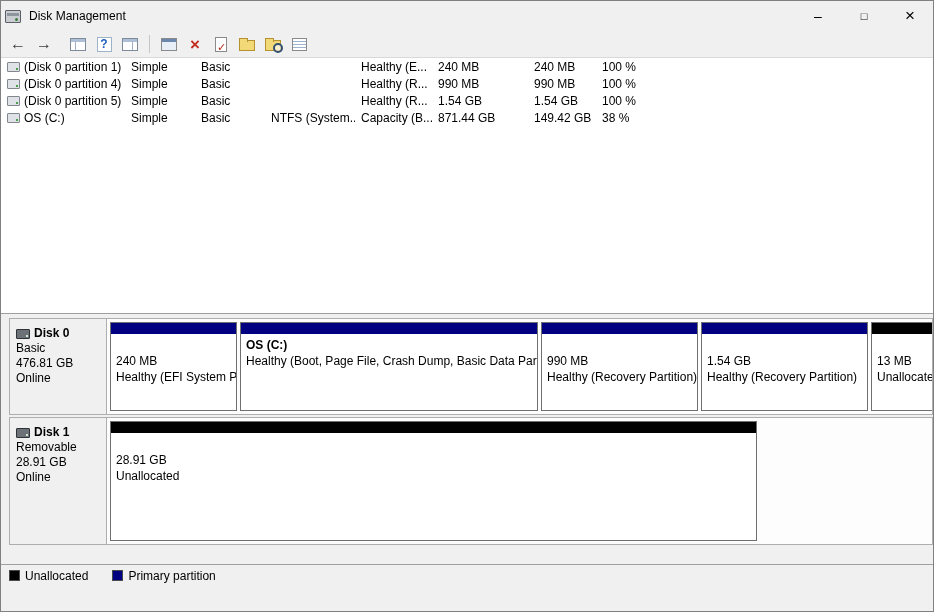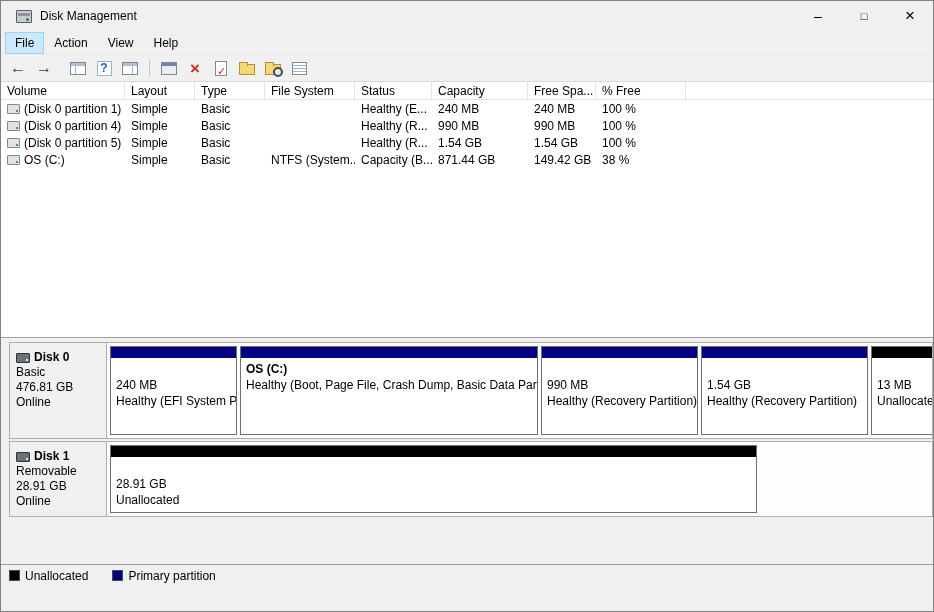--- a/index.html
+++ b/index.html
@@ -11,21 +11,21 @@
     background: #f0f0f0;
   }
   .window {
     width: 934px; height: 612px;
     border: 1px solid #808080;
     background: #f0f0f0;
     display: flex; flex-direction: column;
   }
 
   
-  .titlebar { height: 30px; display: flex; align-items: center; padding-left: 15px; gap: 8px; flex: none; }
+  .titlebar { height: 30px; display: flex; align-items: center; padding-left: 4px; gap: 8px; flex: none; }
   .app-icon { width: 16px; height: 13px; position: relative; background: #c9cdd2; border: 1px solid #5a5f66; border-radius: 1px; }
   .app-icon::before { content: ""; position: absolute; left: 1px; right: 1px; top: 2px; height: 3px; background: #8d949c; }
   .app-icon::after { content: ""; position: absolute; right: 2px; bottom: 1px; width: 3px; height: 3px; background: #3a7d3a; border-radius: 50%; }
   .title-text { font-size: 12px; }
   .win-controls { margin-left: auto; display: flex; height: 100%; }
   .win-btn { width: 46px; height: 100%; display: flex; align-items: center; justify-content: center; font-size: 14px; cursor: default; }
   .win-btn.close { font-size: 17px; }
   .win-btn.max { font-size: 11px; }
 
   
@@ -62,21 +62,21 @@
   .c0 { width: 124px; } .c1 { width: 70px; } .c2 { width: 70px; } .c3 { width: 90px; }
   .c4 { width: 77px; } .c5 { width: 96px; } .c6 { width: 68px; } .c7 { width: 90px; }
   .cf { flex: 1; border-right: none; }
   .vol-icon { width: 13px; height: 10px; flex: none; background: #dfe3e8; border: 1px solid #82878d; border-radius: 1px; position: relative; }
   .vol-icon::after { content: ""; position: absolute; right: 1px; bottom: 1px; width: 2px; height: 2px; background: #4a9e4a; }
 
   
   .graph-pane { flex: 1; background: #f0f0f0; border-top: 1px solid #9f9f9f; padding: 4px 0 0 8px; overflow: hidden; }
   .disk-row { display: flex; border: 1px solid #aeaeae; background: #fdfdfd; margin-bottom: 2px; overflow: hidden; }
   .disk-row.d0 { height: 97px; }
-  .disk-row.d1 { height: 76px; }
+  .disk-row.d1 { height: 128px; }
   .disk-info { width: 97px; min-width: 97px; background: #f0f0f0; border-right: 1px solid #aeaeae; padding: 7px 6px; line-height: 15px; }
   .disk-name { font-weight: bold; display: flex; align-items: center; gap: 4px; }
   .drive-icon { width: 14px; height: 10px; background: #6d7278; border: 1px solid #2f3338; border-radius: 1px; position: relative; flex: none; }
   .drive-icon::after { content: ""; position: absolute; right: 1px; bottom: 1px; width: 2px; height: 2px; background: #cfe8cf; }
   .part-area { flex: 1; display: flex; gap: 3px; padding: 3px; overflow: hidden; }
   .partition { border: 1px solid #707070; background: #fff; display: flex; flex-direction: column; flex: none; }
   .pbar { height: 11px; flex: none; }
   .ptext { padding: 3px 5px 0 5px; line-height: 16px; white-space: nowrap; overflow: hidden; }
   .ptitle { font-weight: bold; height: 16px; }
   .pline { height: 16px; }
@@ -95,26 +95,20 @@
   <div class="titlebar">
     <span class="app-icon"></span>
     <span class="title-text">Disk Management</span>
     <div class="win-controls">
       <div class="win-btn">–</div>
       <div class="win-btn max">□</div>
       <div class="win-btn close">×</div>
     </div>
   </div>
 
-  <div class="menubar">
-    <div class="menu-item selected">File</div>
-    <div class="menu-item">Action</div>
-    <div class="menu-item">View</div>
-    <div class="menu-item">Help</div>
-  </div>
 
   <div class="toolbar">
     <div class="tb-btn">
         <span class="arrow-glyph">←</span>
       </div>
     <div class="tb-btn" style="margin-right:8px;">
         <span class="arrow-glyph">→</span>
       </div>
     <div class="tb-btn">
         <span class="icon-win tree"></span>
@@ -140,31 +134,20 @@
       </div>
     <div class="tb-btn">
         <span class="icon-folder explore"></span>
       </div>
     <div class="tb-btn">
         <span class="icon-list"></span>
       </div>
   </div>
 
   <div class="table-pane">
-    <div class="thead">
-      <div class="th c0">Volume</div>
-      <div class="th c1">Layout</div>
-      <div class="th c2">Type</div>
-      <div class="th c3">File System</div>
-      <div class="th c4">Status</div>
-      <div class="th c5">Capacity</div>
-      <div class="th c6">Free Spa...</div>
-      <div class="th c7">% Free</div>
-      <div class="th cf"></div>
-    </div>
 
     <div class="trow">
       <div class="td c0">
           <span class="vol-icon"></span>
           <span>(Disk 0 partition 1)</span>
         </div>
       <div class="td c1">Simple</div>
       <div class="td c2">Basic</div>
       <div class="td c3"></div>
       <div class="td c4">Healthy (E...</div>

